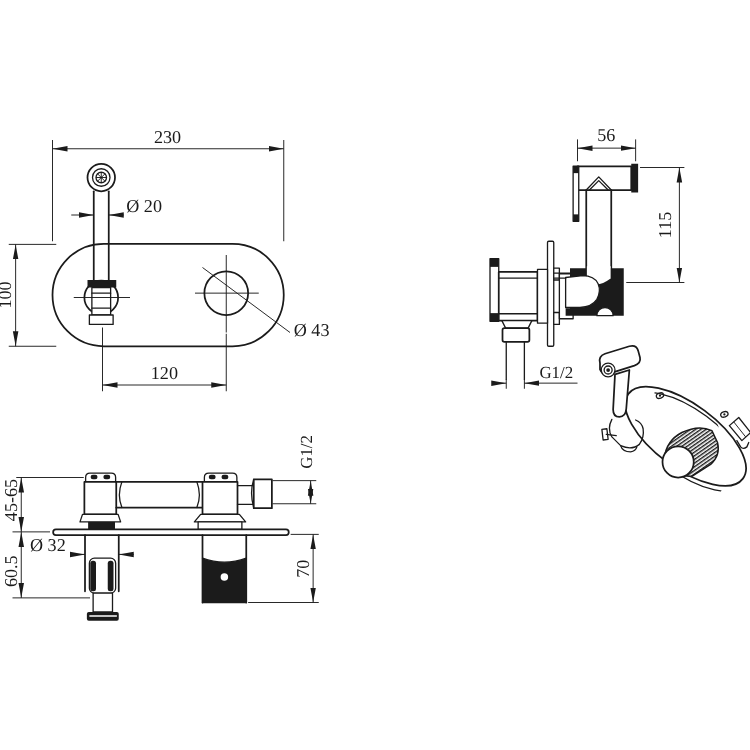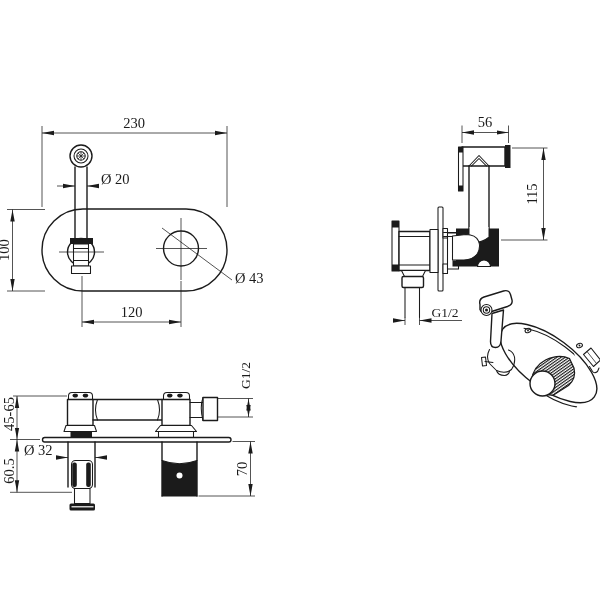--- a/index.html
+++ b/index.html
@@ -1,17 +1,17 @@
 <!DOCTYPE html>
 <html style="--line: #1b1b1b; --bg: #ffffff;"><head>
 <meta charset="utf-8">
 <style>
   :root { --line:#1b1b1b; --bg:#ffffff; }
   html,body { margin:0; padding:0; background:var(--bg); }
-  .canvas { width:600px; height:501px; background:var(--bg); position:relative; overflow:hidden;margin-top:14px; }
+  .canvas { width:600px; height:501px; background:var(--bg); position:relative; overflow:hidden; }
   svg { display:block; }
   .ol  { fill:none; stroke:var(--line); stroke-width:1.4; stroke-linejoin:round; stroke-linecap:round; }
   .ol2 { fill:none; stroke:var(--line); stroke-width:1.05; stroke-linejoin:round; stroke-linecap:round; }
   .wht { fill:#fff; stroke:var(--line); stroke-width:1.05; stroke-linejoin:round; }
   .whtB{ fill:#fff; stroke:var(--line); stroke-width:1.4; stroke-linejoin:round; }
   .blk { fill:var(--line); stroke:none; }
   .dim { fill:none; stroke:var(--line); stroke-width:0.75; }
   text.dimtxt { font-family:"Liberation Serif","DejaVu Serif",serif; font-size:14.5px; fill:var(--line); }
   text.small  { font-size:13.5px; }
 </style>

